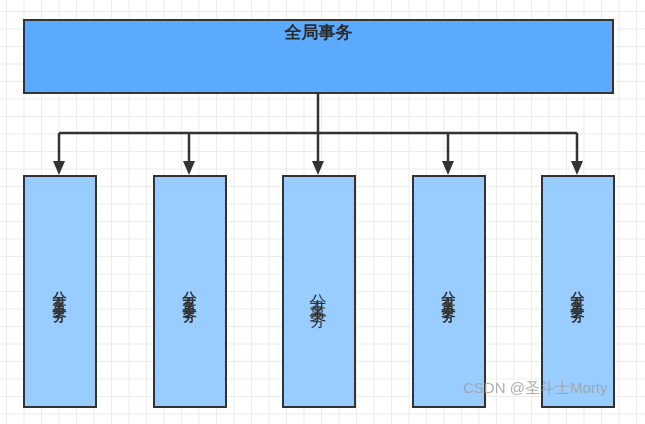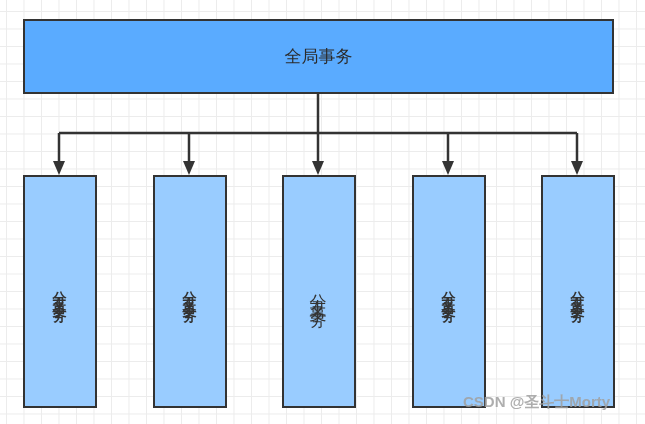--- a/index.html
+++ b/index.html
@@ -9,39 +9,38 @@
       background-image:
         linear-gradient(to right, #ececec 1px, transparent 1px),
         linear-gradient(to bottom, #ececec 1px, transparent 1px);
       background-size: 17.5px 17.5px;
       background-position: 6px 11px;
       font-family: "DejaVu Sans", "Liberation Sans", sans-serif;
     }
     .root-box {
       position: absolute; left: 23px; top: 19px; width: 587px; height: 71px;
       background: #5aabff; border: 2px solid #333333;
-      display: flex; align-items: center; justify-content: center;
-      color: #2b2b2b; font-size: 17px; font-weight: normal;
+      display: flex; align-items: flex-start; justify-content: center;
+      color: #2b2b2b; font-size: 17px; font-weight: bold;
     }
     .child-box {
       position: absolute; top: 175px; width: 70px; height: 229px;
       background: #99ccff; border: 2px solid #333333;
       display: flex; align-items: center; justify-content: center;
     }
     .child-label {
       writing-mode: vertical-rl; text-orientation: upright;
       color: #333333; font-size: 14px; font-weight: bold; letter-spacing: 6px;
     }
     .child-label.large { font-size: 17px; letter-spacing: 6px; font-weight: normal; }
     svg.connectors { position: absolute; left: 0; top: 0; }
     .watermark {
-      position: absolute; left: 463px; top: 393px;
+      position: absolute; left: 463px; top: 379px;
       color: rgba(160,160,160,0.85); font-size: 15px;
       font-family: "Liberation Sans", sans-serif;
-      font-weight: bold;
     }
   </style>
 </head>
 <body>
 
 <svg class="connectors" width="645" height="424">
   <defs>
     <marker id="arrow" markerWidth="10" markerHeight="12" refX="5" refY="11" orient="auto" markerUnits="userSpaceOnUse">
       <path d="M0,0 L10,0 L5,12 Z" fill="#333333"></path>
     </marker>

